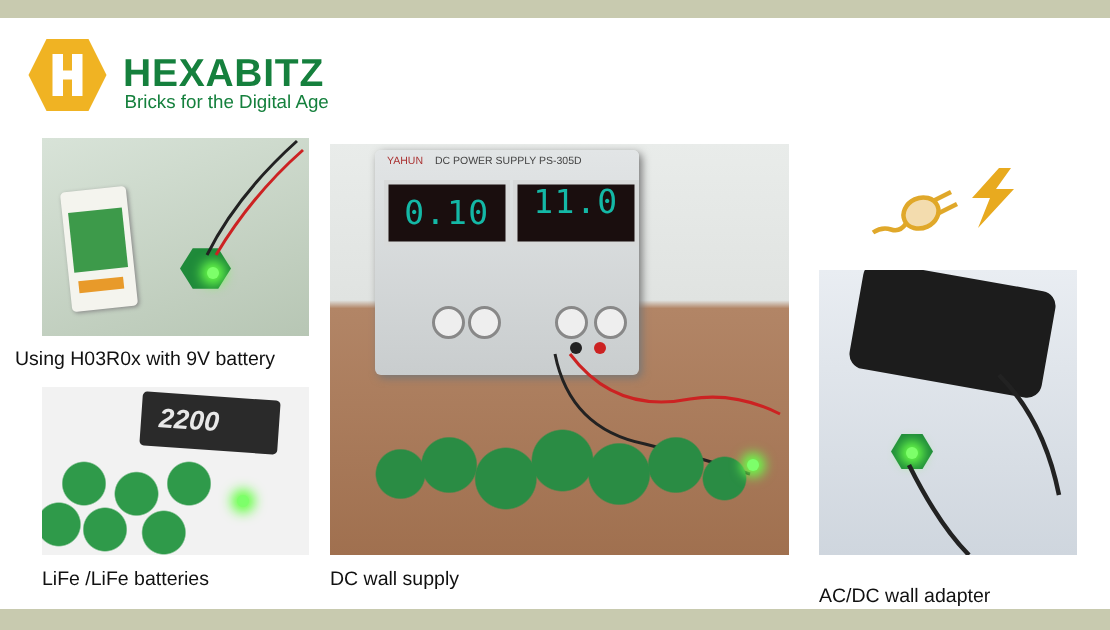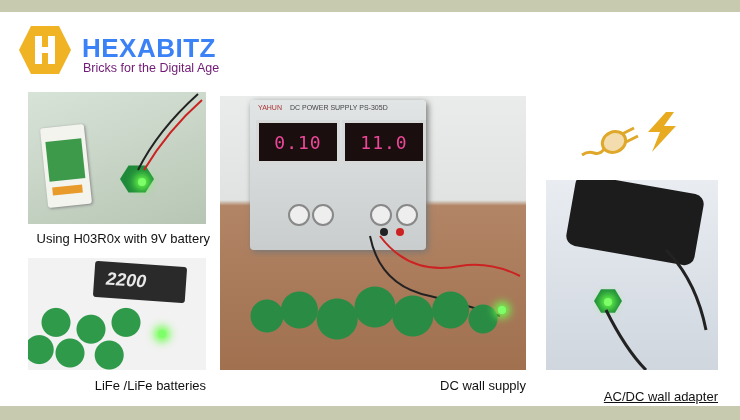--- a/index.html
+++ b/index.html
@@ -1,25 +1,25 @@
 <!DOCTYPE html>
 <html><head>
 <meta charset="utf-8">
 <style>
   html,body{margin:0;padding:0;}
   body{width:740px;height:420px;background:#fff;position:relative;overflow:hidden;font-family:"Liberation Sans",sans-serif;}
   .band{position:absolute;left:0;width:740px;background:#c8caaf;}
   .band.top{top:0;height:12px;}
   .band.bot{top:406px;height:14px;}
   .logo{position:absolute;left:18px;top:24px;}
-  .logo-title{position:absolute;left:82px;top:33px;font-size:26px;font-weight:bold;color:#3b82f6;letter-spacing:0.5px;}
-  .logo-sub{position:absolute;left:83px;top:61px;font-size:12.5px;color:#701a75;}
+  .logo-title{position:absolute;left:82px;top:33px;font-size:26px;font-weight:bold;color:#15803d;letter-spacing:0.5px;}
+  .logo-sub{position:absolute;left:83px;top:61px;font-size:12.5px;color:#15803d;}
   .photo{position:absolute;overflow:hidden;box-shadow:0 0 6px 2px rgba(255,255,255,0.8);}
-  .caption{position:absolute;font-size:13px;color:#111;text-align:right;white-space:nowrap;}
-  .seg{font-family:"DejaVu Sans Mono",monospace;color:#ec4899;font-size:18px;letter-spacing:1px;}
+  .caption{position:absolute;font-size:13px;color:#111;text-align:left;white-space:nowrap;}
+  .seg{font-family:"DejaVu Sans Mono",monospace;color:#14b8a6;font-size:22px;letter-spacing:1px;}
   .pcb{position:absolute;background:#1f8a3a;clip-path:polygon(25% 5%,75% 5%,100% 50%,75% 95%,25% 95%,0 50%);}
   .led{position:absolute;width:8px;height:8px;border-radius:50%;background:#7dff6a;box-shadow:0 0 8px 4px #6aff4a;}
 </style>
 </head>
 <body>
 
 <div class="band top"></div>
 
 <div class="logo">
   <svg width="54" height="52" viewBox="0 0 54 52">
@@ -65,21 +65,21 @@
 
 <div class="photo" style="left:220px;top:96px;width:306px;height:274px;background:linear-gradient(180deg,#e9ecea 0%,#e0e3e1 38%,#b28566 40%,#a0704f 100%);">
   <div style="position:absolute;left:30px;top:4px;width:176px;height:150px;background:linear-gradient(180deg,#e2e5e6,#c9cdce);border-radius:4px;box-shadow:2px 2px 6px #777;">
     <div style="position:absolute;left:8px;top:4px;font-size:7px;color:#a33;white-space:nowrap;">
       <span>YAHUN</span>
       <span style="color:#444;margin-left:6px;">DC POWER SUPPLY  PS-305D</span>
     </div>
     <div style="position:absolute;left:6px;top:20px;width:78px;height:38px;background:#1a0e0e;border:3px solid #d8dada;display:flex;align-items:center;justify-content:center;">
       <span class="seg">0.10</span>
     </div>
-    <div style="position:absolute;left:92px;top:20px;width:78px;height:38px;background:#1a0e0e;border:3px solid #d8dada;display:flex;align-items:center;justify-content:center;">
+    <div style="position:absolute;left:92px;top:20px;width:78px;height:38px;background:#1a0e0e;border:3px solid #d8dada;display:flex;justify-content:center;">
       <span class="seg">11.0</span>
     </div>
     <div style="position:absolute;left:38px;top:104px;width:18px;height:18px;border-radius:50%;background:#eee;border:2px solid #888;"></div>
     <div style="position:absolute;left:62px;top:104px;width:18px;height:18px;border-radius:50%;background:#eee;border:2px solid #888;"></div>
     <div style="position:absolute;left:120px;top:104px;width:18px;height:18px;border-radius:50%;background:#eee;border:2px solid #888;"></div>
     <div style="position:absolute;left:146px;top:104px;width:18px;height:18px;border-radius:50%;background:#eee;border:2px solid #888;"></div>
     <div style="position:absolute;left:146px;top:128px;width:8px;height:8px;border-radius:50%;background:#c22;"></div>
     <div style="position:absolute;left:130px;top:128px;width:8px;height:8px;border-radius:50%;background:#222;"></div>
   </div>
   <svg style="position:absolute;left:0;top:0;" width="306" height="274">
@@ -93,15 +93,15 @@
 
 <div class="photo" style="left:546px;top:180px;width:172px;height:190px;background:linear-gradient(180deg,#e9edf2,#cfd6de);">
   <div style="position:absolute;left:24px;top:4px;width:130px;height:72px;background:#1c1c1c;border-radius:10px;transform:rotate(10deg);"></div>
   <div class="pcb" style="left:48px;top:108px;width:28px;height:26px;"></div>
   <div class="led" style="left:58px;top:118px;"></div>
   <svg style="position:absolute;left:0;top:0;" width="172" height="190">
       <path d="M120 70 q30 30 40 80" stroke="#222" stroke-width="3" fill="none"></path>
       <path d="M60 130 q20 40 40 60" stroke="#222" stroke-width="3" fill="none"></path>
     </svg>
 </div>
-<div class="caption" style="left:546px;top:389px;width:172px;text-decoration:underline;">AC/DC wall adapter</div>
+<div class="caption" style="left:546px;top:389px;width:172px;">AC/DC wall adapter</div>
 
 <div class="band bot"></div>
 
 </body></html>

